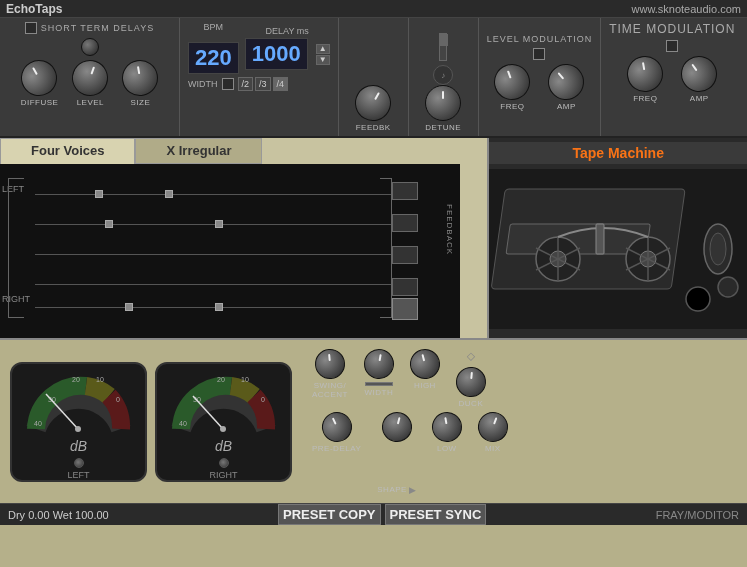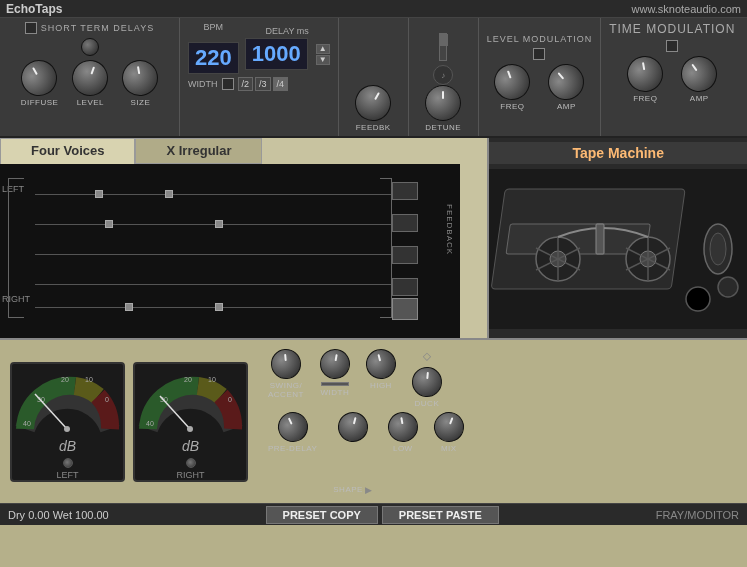--- a/index.html
+++ b/index.html
@@ -301,22 +301,22 @@
       align-items: center;
       padding: 8px 10px;
       gap: 10px;
       border-top: 2px solid #888;
     }
 
     
     .vu-meter {
       background: #1a1a1a;
       border: 2px solid #333;
-      border-radius: 4px;
-      width: 115px;
+      border-radius: 12px;
+      width: 137px;
       height: 120px;
       position: relative;
       display: flex;
       flex-direction: column;
       align-items: center;
       padding-top: 0;
     }
     .vu-label {
       font-size: 9px;
       color: #aaa;
@@ -362,22 +362,22 @@
       border-top: 1px solid #444;
     }
     .status-text {
       font-size: 11px;
       color: #ccc;
     }
     .preset-btn {
       background: #555;
       color: #eee;
       border: 1px solid #777;
-      padding: 2px 16px;
-      font-size: 11px;
+      padding: 2px 4px;
+      font-size: 13px;
       cursor: pointer;
       font-weight: bold;
     }
 
     .fray-text {
       font-size: 11px;
       color: #888;
     }
 
     
@@ -597,21 +597,21 @@
         <span style="position:absolute;right:6px;top:40px;writing-mode:vertical-rl;font-size:8px;color:#888;letter-spacing:1px;">FEEDBACK</span>
 
         <div style="position:absolute;left:8px;top:14px;width:16px;height:140px;border:1px solid #666;border-right:none;"></div>
 
         <div style="position:absolute;right:68px;top:14px;width:12px;height:140px;border:1px solid #666;border-left:none;"></div>
       </div>
     </div>
 
     <div id="right-panel">
       <div style="width:100%;display:flex;flex-direction:column;align-items:center;">
-        <div class="section-header-label" style="background:#3a3a3a;width:100%;color:#fdba74;padding:3px 0;text-align:center;">Tape Machine</div>
+        <div class="section-header-label" style="background:#3a3a3a;width:100%;color:#f97316;padding:3px 0;text-align:center;">Tape Machine</div>
 
         <svg class="tape-visual" viewBox="0 0 260 160" xmlns="http://www.w3.org/2000/svg">
 
           <rect width="260" height="160" fill="#1a1a1a"></rect>
 
           <rect x="20" y="20" width="180" height="100" rx="4" fill="#2a2a2a" stroke="#555" stroke-width="1" transform="skewX(-8)"></rect>
 
           <rect x="30" y="55" width="140" height="30" rx="2" fill="#333" stroke="#666" stroke-width="1" transform="skewX(-8)"></rect>
 
           <circle cx="70" cy="90" r="22" fill="#222" stroke="#666" stroke-width="1.5"></circle>
@@ -744,18 +744,18 @@
         </div>
       </div>
     </div>
 
   </div>
 
   <div id="status-bar">
     <span class="status-text">Dry 0.00  Wet 100.00</span>
     <div style="display:flex;gap:4px;">
       <button class="preset-btn">PRESET COPY</button>
-      <button class="preset-btn">PRESET PASTE</button>
+      <button class="preset-btn">PRESET SYNC</button>
     </div>
     <span class="fray-text">FRAY/MODITOR</span>
   </div>
 
 </div>
 
 </body></html>

